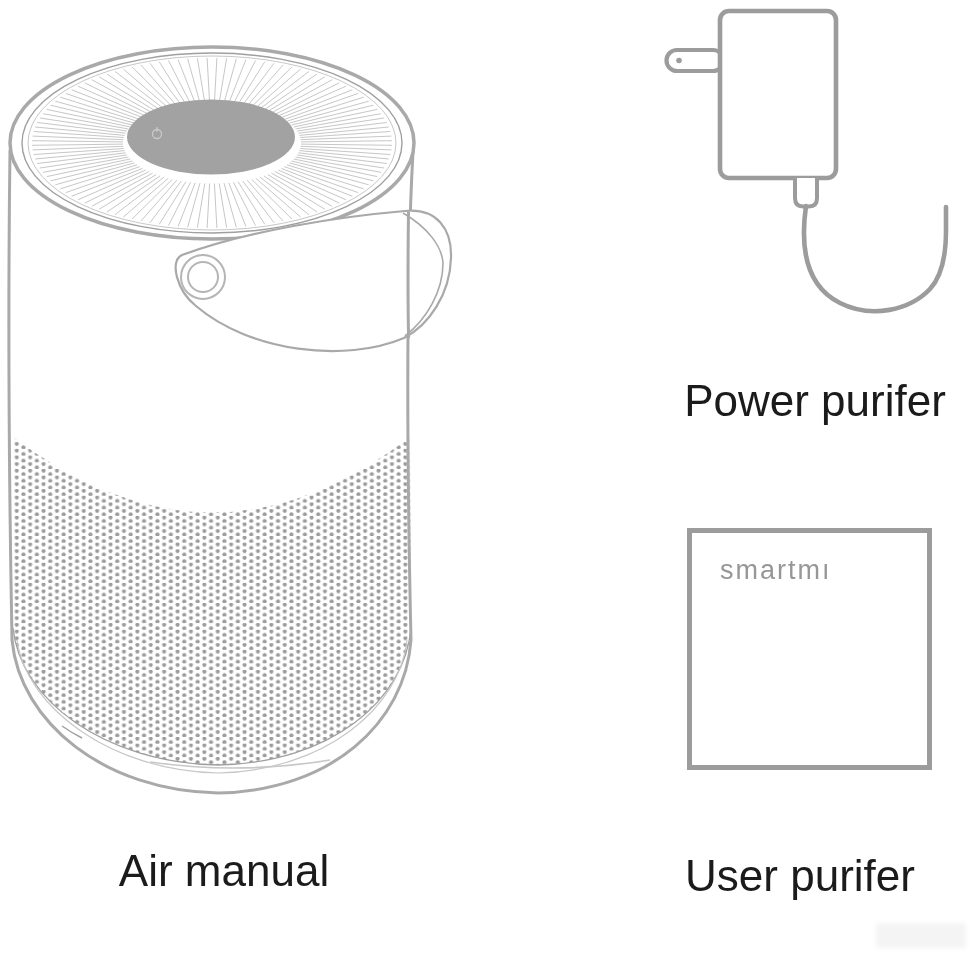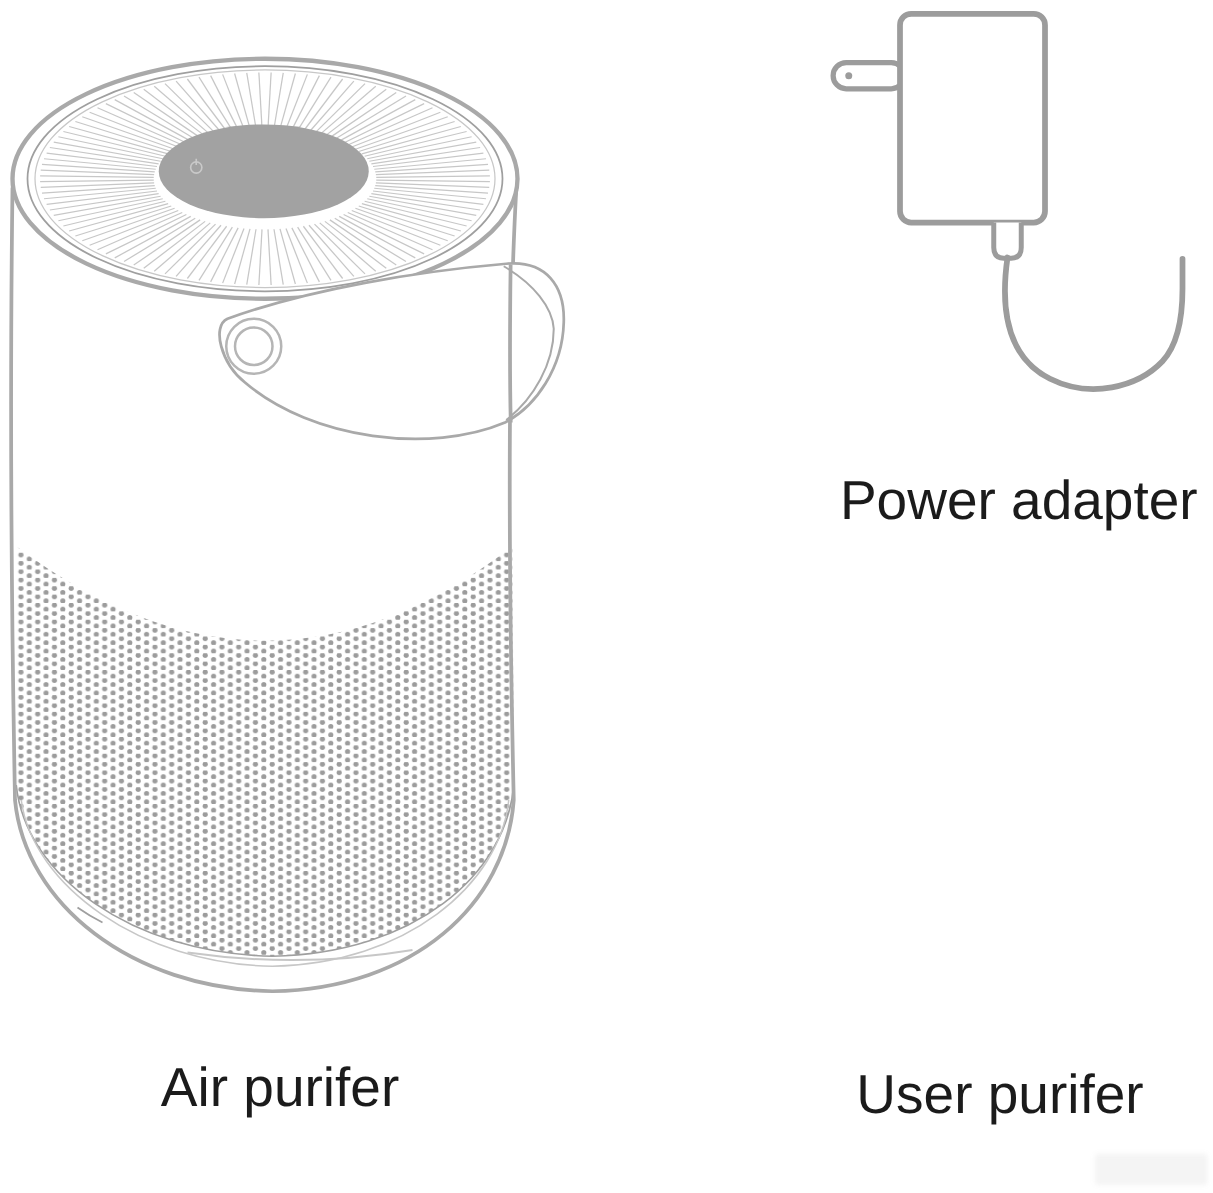--- a/index.html
+++ b/index.html
@@ -222,19 +222,22 @@
   <svg class="adapter" width="320" height="340" viewBox="0 0 320 340">
     <g>
       <rect class="fill-white ln-dark" stroke-width="4.2" x="16.5" y="50" width="57" height="21" rx="10.5"></rect>
       <circle cx="29" cy="60.5" r="2.8" fill="#9c9c9c"></circle>
     </g>
     <rect class="fill-white ln-dark" stroke-width="4.6" x="70" y="11" width="116" height="167" rx="9"></rect>
     <path class="fill-white ln-dark" stroke-width="4" d="M 145,178 L 145,198 Q 145,206.5 153,206.5 L 159,206.5 Q 167,206.5 167,198 L 167,178"></path>
     <path class="ln-dark" stroke-width="4.6" stroke-linecap="round" d="M 156,206 C 150,248 156,286 190,303 C 222,319 260,310 280,289 C 292,276 296,255 296,231 L 296,207"></path>
   </svg>
 
-
-  <div class="caption cap-air">Air purifer</div>
-  <div class="caption cap-power">Power adapter</div>
+  <div class="manual">
+    <span class="logo">smartmı</span>
+  </div>
+
+  <div class="caption cap-air">Air manual</div>
+  <div class="caption cap-power">Power purifer</div>
   <div class="caption cap-manual">User purifer</div>
 
   <div class="watermark"></div>
 </div>
 
 </body></html>

